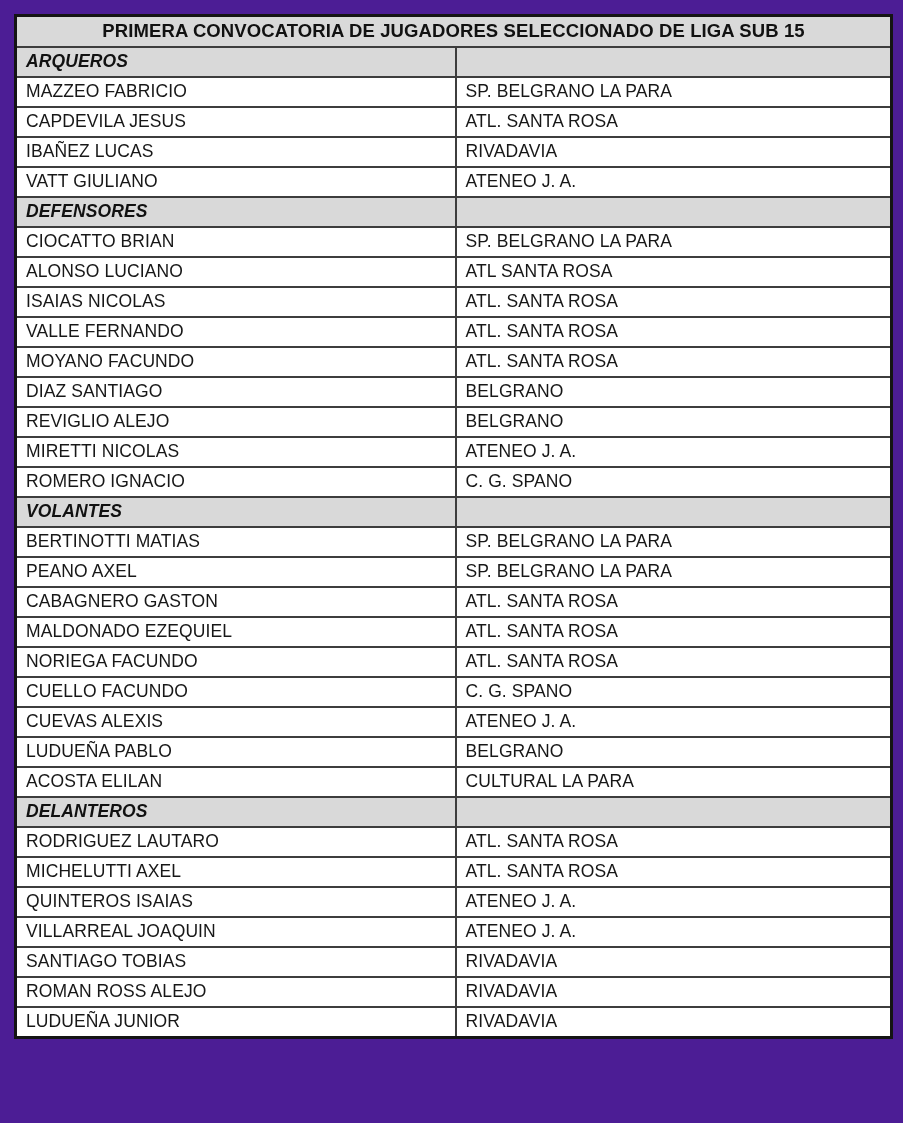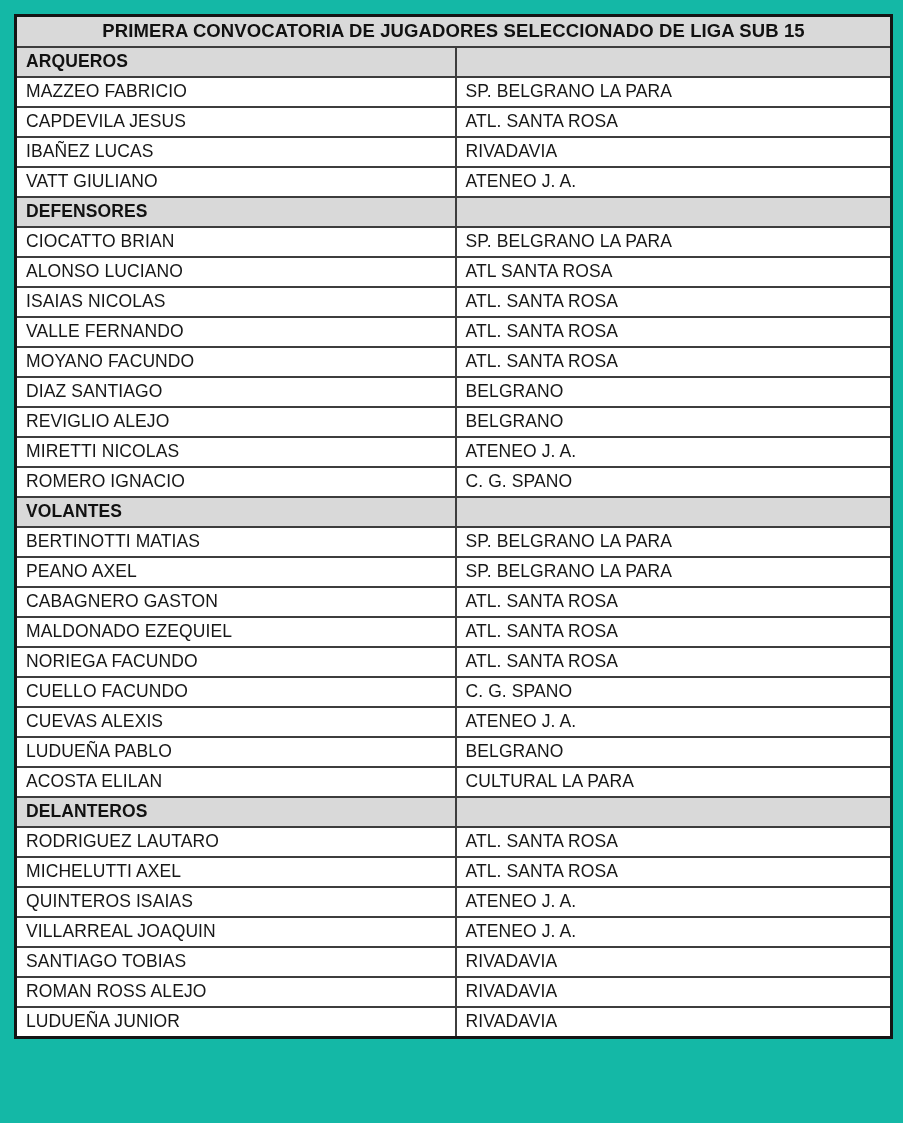--- a/index.html
+++ b/index.html
@@ -7,21 +7,21 @@
     padding: 0;
     background: #ffffff;
     width: 903px;
     height: 1123px;
     font-family: "Liberation Sans", sans-serif;
   }
   .page {
     position: relative;
     width: 903px;
     height: 1123px;
-    background: #14b8a6;
+    background: #4c1d95;
     overflow: hidden;
   }
   table.roster {
     position: absolute;
     left: 14px;
     top: 14px;
     width: 876px;
     border-collapse: collapse;
     table-layout: fixed;
     border: 3px solid #141414;
@@ -43,20 +43,21 @@
     text-align: center;
     font-weight: bold;
     font-size: 18.5px;
     color: #111111;
     height: 26px;
   }
   tr.section-row td {
     background: #d9d9d9;
     font-weight: bold;
     color: #111111;
+    font-style: italic;
   }
 </style>
 </head>
 <body>
 
 <div class="page">
   <table class="roster">
     <colgroup>
       <col style="width:440px">
       <col style="width:436px">

